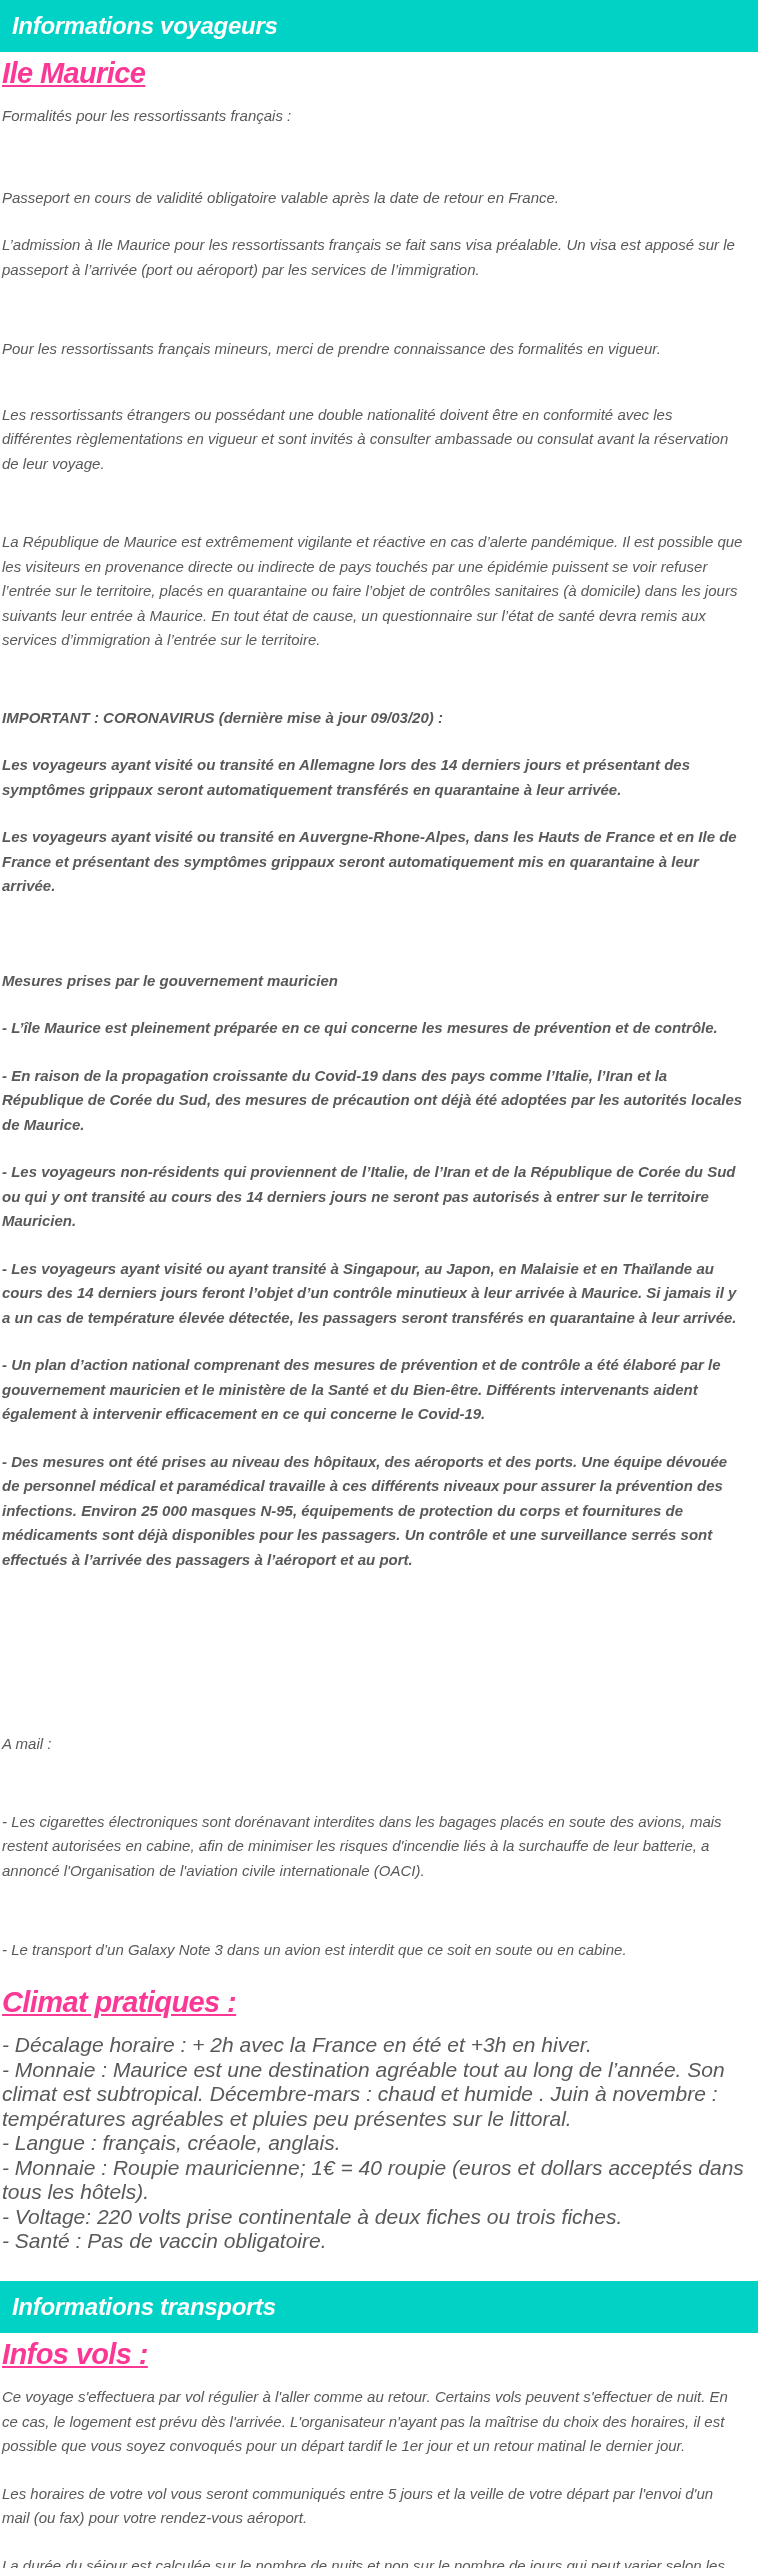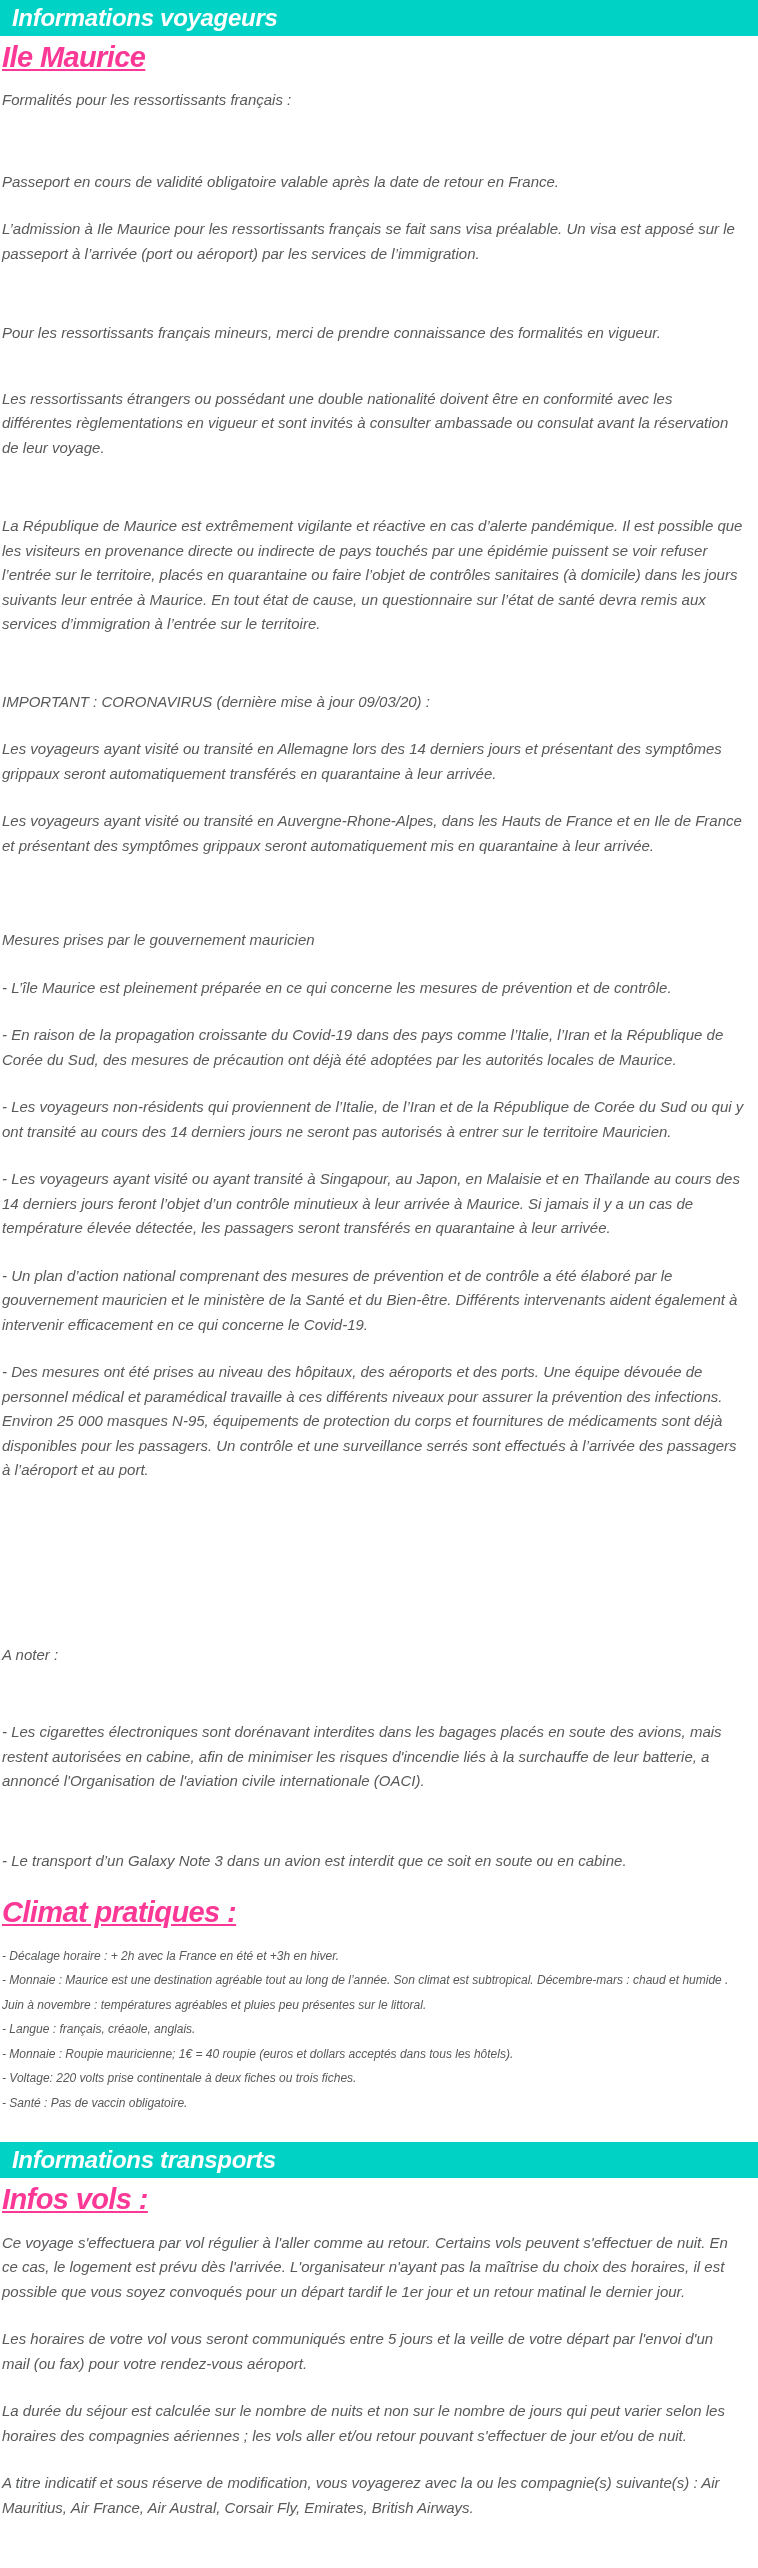--- a/index.html
+++ b/index.html
@@ -14,21 +14,21 @@
     font-family:"Liberation Sans", sans-serif;
     font-style:italic;
     color:var(--text);
     -webkit-font-smoothing:antialiased;
   }
   .banner{
     background:var(--teal);
     color:var(--banner-text);
     font-weight:700;
     font-size:24px;
-    height:36px;
+    height:52px;
     display:flex;
     align-items:center;
     padding-left:12px;
     box-sizing:border-box;
     letter-spacing:-0.3px;
   }
   .banner.transports{margin-top:16px;}
   h2.section-heading{
     color:var(--pink);
     font-size:29px;
@@ -39,23 +39,23 @@
     letter-spacing:-0.6px;
     line-height:1.15;
     text-decoration:underline;
   }
   .content{padding:0 6px 0 2px;}
   .content p.para{
     font-size:15px;
     line-height:24.5px;
     margin:0 8px 23px 0;
   }
-  .content p.para.bold{font-weight:400;}
+  .content p.para.bold{font-weight:700;}
   .lines{
-    font-size:12px;
+    font-size:21px;
     line-height:24.5px;
     margin:0 0 27px 0;
   }
   .lines span{display:block;}
   .spacer{width:100%;}
 </style>
 </head>
 <body>
 
 <div class="banner voyageurs">
@@ -81,21 +81,21 @@
     <p class="para bold">Les voyageurs ayant visité ou transité en Auvergne-Rhone-Alpes, dans les Hauts de France et en Ile de France et présentant des symptômes grippaux seront automatiquement mis en quarantaine à leur arrivée.</p>
     <div class="spacer" style="height: 47px;"></div>
     <p class="para bold">Mesures prises par le gouvernement mauricien</p>
     <p class="para bold">- L’île Maurice est pleinement préparée en ce qui concerne les mesures de prévention et de contrôle.</p>
     <p class="para bold">- En raison de la propagation croissante du Covid-19 dans des pays comme l’Italie, l’Iran et la République de Corée du Sud, des mesures de précaution ont déjà été adoptées par les autorités locales de Maurice.</p>
     <p class="para bold">- Les voyageurs non-résidents qui proviennent de l’Italie, de l’Iran et de la République de Corée du Sud ou qui y ont transité au cours des 14 derniers jours ne seront pas autorisés à entrer sur le territoire Mauricien.</p>
     <p class="para bold">- Les voyageurs ayant visité ou ayant transité à Singapour, au Japon, en Malaisie et en Thaïlande au cours des 14 derniers jours feront l’objet d’un contrôle minutieux à leur arrivée à Maurice. Si jamais il y a un cas de température élevée détectée, les passagers seront transférés en quarantaine à leur arrivée.</p>
     <p class="para bold">- Un plan d’action national comprenant des mesures de prévention et de contrôle a été élaboré par le gouvernement mauricien et le ministère de la Santé et du Bien-être. Différents intervenants aident également à intervenir efficacement en ce qui concerne le Covid-19.</p>
     <p class="para bold">- Des mesures ont été prises au niveau des hôpitaux, des aéroports et des ports. Une équipe dévouée de personnel médical et paramédical travaille à ces différents niveaux pour assurer la prévention des infections. Environ 25 000 masques N-95, équipements de protection du corps et fournitures de médicaments sont déjà disponibles pour les passagers. Un contrôle et une surveillance serrés sont effectués à l’arrivée des passagers à l’aéroport et au port.</p>
     <div class="spacer" style="height: 137px;"></div>
-    <p class="para">A noter :</p>
+    <p class="para">A mail :</p>
     <div class="spacer" style="height: 30px;"></div>
     <p class="para">- Les cigarettes électroniques sont dorénavant interdites dans les bagages placés en soute des avions, mais restent autorisées en cabine, afin de minimiser les risques d'incendie liés à la surchauffe de leur batterie, a annoncé l'Organisation de l'aviation civile internationale (OACI).</p>
     <div class="spacer" style="height: 32px;"></div>
     <p class="para">- Le transport d’un Galaxy Note 3 dans un avion est interdit que ce soit en soute ou en cabine.</p>
   </div>
 
 <h2 class="section-heading">Climat pratiques :</h2>
 
 <div class="content">
   <div class="lines">

